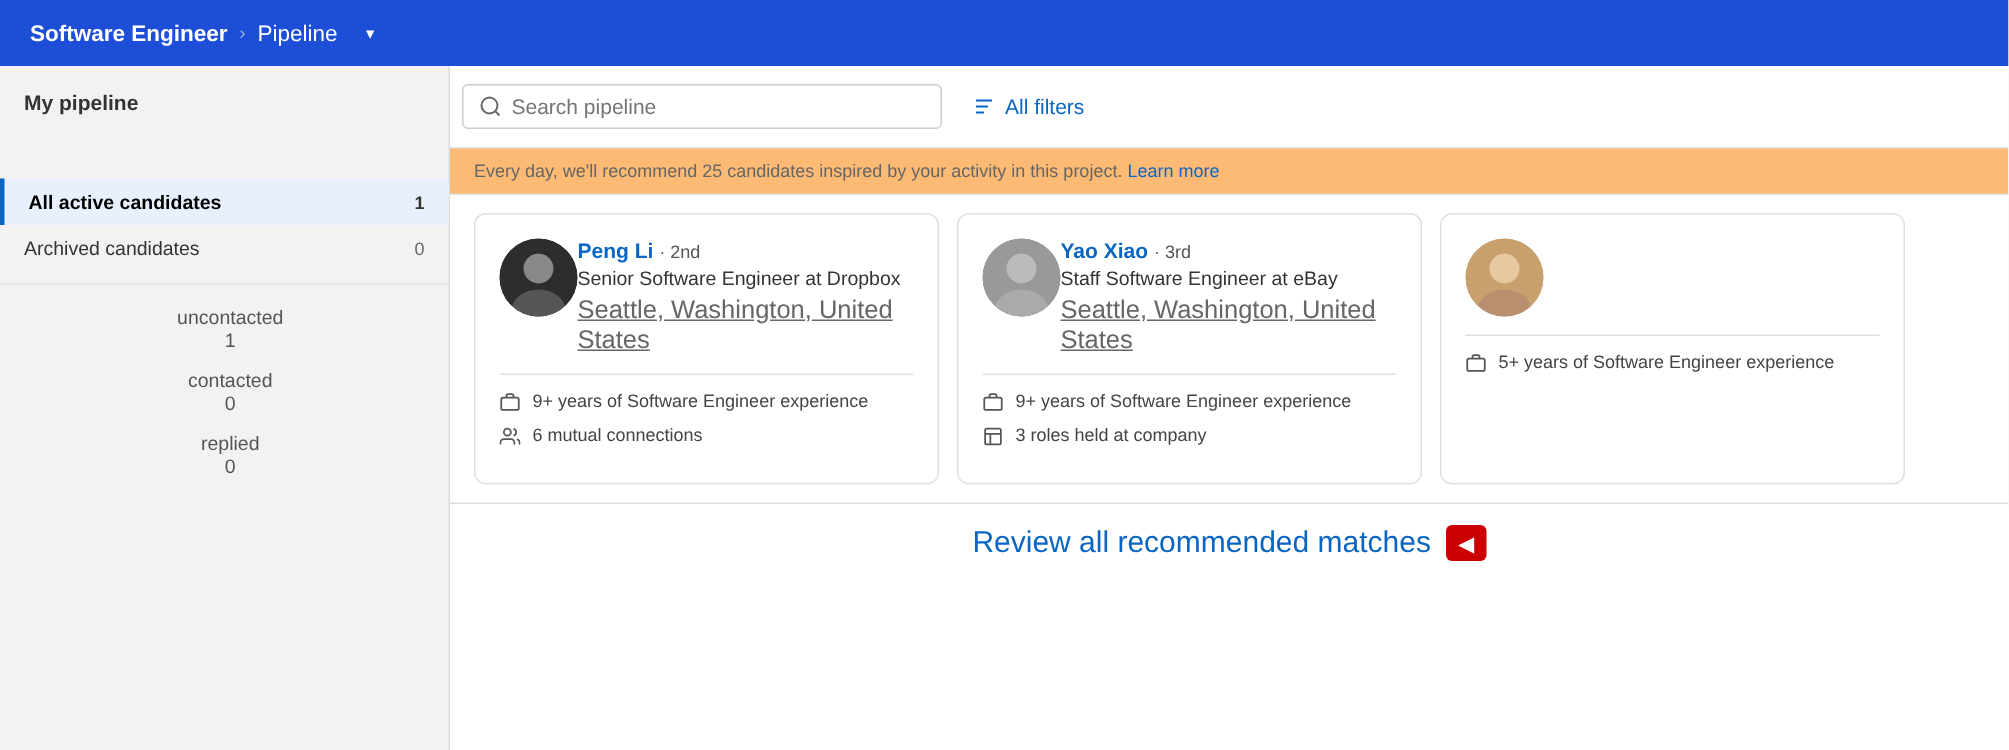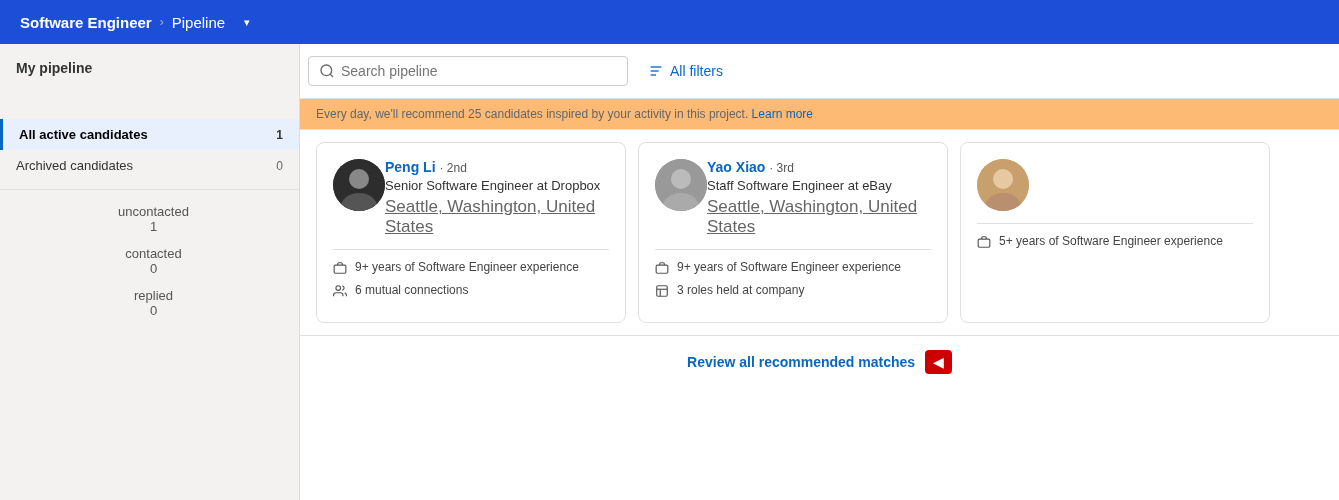--- a/index.html
+++ b/index.html
@@ -197,22 +197,22 @@
     .review-area {
       display: flex;
       align-items: center;
       justify-content: center;
       padding: 14px;
       gap: 10px;
       border-top: 1px solid #e0e0e0;
     }
     .review-link {
       color: #0a66c2;
-      font-size: 14px;
-      font-weight: 700;
+      font-size: 20px;
+      font-weight: 400;
       text-decoration: none;
       cursor: pointer;
     }
     .arrow-badge {
       background: #cc0000;
       color: white;
       border-radius: 4px;
       padding: 4px 8px;
       font-size: 14px;
       display: inline-flex;

